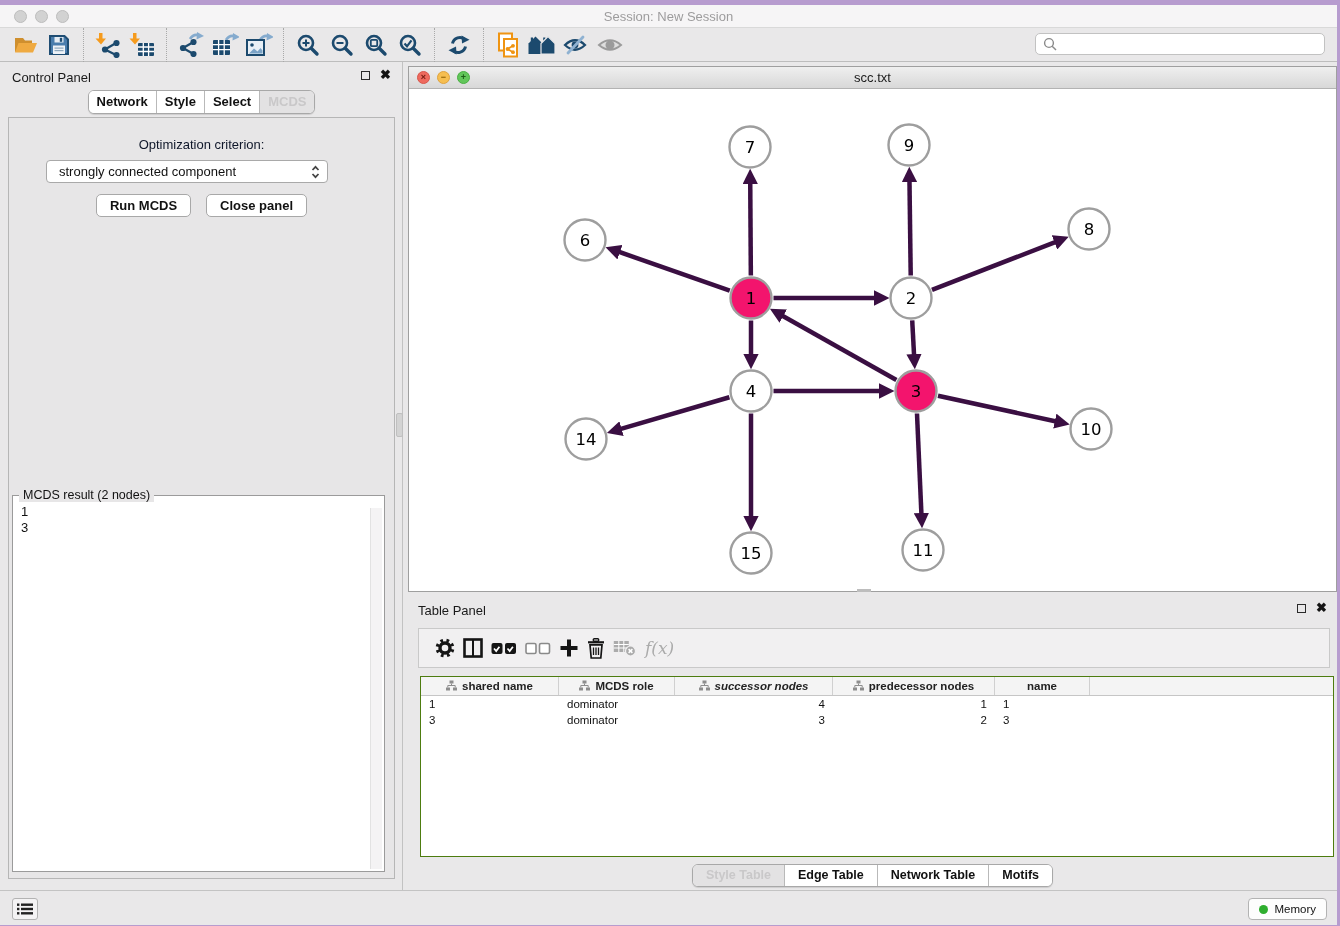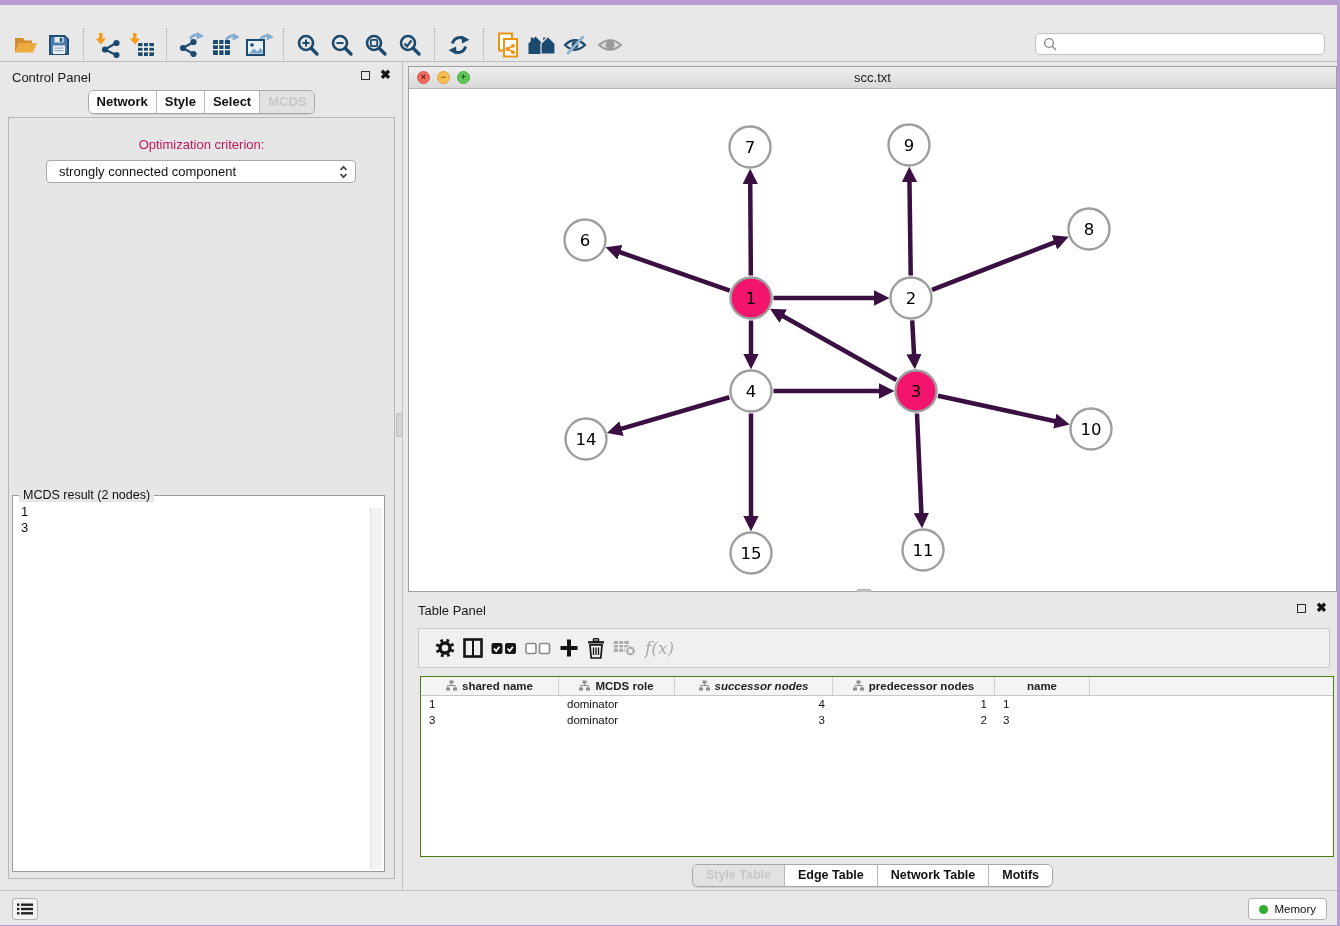--- a/index.html
+++ b/index.html
@@ -29,22 +29,22 @@
   .panel-title { position:absolute; left:12px; top:8px; font-size:13px; color:#1a1a1a; }
   .wicons { position:absolute; right:12px; top:8px; display:flex; gap:10px; align-items:center; }
   .float-sq { width:9px; height:9px; border:1.7px solid #2a2a2a; display:inline-block; }
   .close-x { font-size:13px; font-weight:bold; color:#141414; line-height:10px; }
   .tabsrow { display:flex; justify-content:center; position:relative; z-index:2; }
   .tabgroup { display:flex; border:1px solid #a8a8a8; border-radius:6px; overflow:hidden; background:#fff; box-shadow:0 1px 1px rgba(0,0,0,0.12); }
   .tab { padding:3px 8px 4px 8px; font-size:13px; font-weight:700; color:#111; background:#fff; border-left:1px solid #b9b9b9; white-space:nowrap; }
   .tab:first-child { border-left:none; }
   .tab.sel { background:#e3e2e3; color:#c9c8c9; }
   .cp-box { position:absolute; left:8px; top:55px; width:387px; height:762px; border:1px solid #b6b6b6; background:#e7e6e7; }
-  .opt-label { position:absolute; left:0; right:0; top:19px; text-align:center; font-size:13px; color:#be185d; }
-  .criterion { position:absolute; left:37px; top:42px; width:310px; height:23px; background:#fff; border:1px solid #a9a9a9; border-radius:4px; display:flex; align-items:center; padding:0 6px 0 12px; }
+  .opt-label { position:absolute; left:0; right:0; top:19px; text-align:center; font-size:13px; color:#0f172a; }
+  .criterion { position:absolute; left:37px; top:42px; width:282px; height:23px; background:#fff; border:1px solid #a9a9a9; border-radius:4px; display:flex; align-items:center; padding:0 6px 0 12px; }
   .criterion .val { flex:1; font-size:13px; color:#111; }
   .btnrow { position:absolute; left:0; right:0; top:76px; display:flex; justify-content:center; gap:15px; }
   .pbtn { background:#fff; border:1px solid #a8a8a8; border-radius:5px; font-size:13px; font-weight:600; color:#111; padding:3px 13px; font-family:"Liberation Sans",sans-serif; }
   .result { position:absolute; left:12px; top:433px; width:373px; height:377px; border:1px solid #9b9b9b; background:#fff; }
   .result-title { position:absolute; top:-8px; left:6px; background:#e7e6e7; padding:0 4px; font-size:12.5px; color:#111; }
   .result-lines { position:absolute; left:8px; top:8px; font-size:13px; color:#111; line-height:16px; }
   .result-scroll { position:absolute; right:2px; top:12px; bottom:2px; width:12px; background:#f4f3f4; border-left:1px solid #e2e2e2; }
 
   
   .netwin { position:absolute; left:408px; top:61px; width:929px; height:526px; background:#fff; border:1px solid #9f9f9f; }
@@ -74,20 +74,28 @@
   .statusbar { position:absolute; left:0; top:885px; width:100%; height:35px; background:#e9e8e9; border-top:1px solid #c3c3c3; }
   .listbtn { position:absolute; left:12px; top:7px; width:26px; height:22px; background:#f4f3f4; border:1px solid #b3b3b3; border-radius:3px; display:flex; align-items:center; justify-content:center; }
   .membtn { position:absolute; right:10px; top:7px; height:22px; background:#fdfdfd; border:1px solid #b3b3b3; border-radius:4px; display:flex; align-items:center; gap:6px; padding:0 10px; font-size:11.5px; color:#111; }
   .memdot { width:9px; height:9px; border-radius:50%; background:#2fae2f; }
 </style>
 </head>
 <body>
 
 <div class="app">
 
+  <div class="titlebar">
+    <div class="lights">
+      <span class="light-gray"></span>
+      <span class="light-gray"></span>
+      <span class="light-gray"></span>
+    </div>
+    <div class="apptitle">Session: New Session</div>
+  </div>
 
   <div class="toolbar">
     <div class="tbtn">
       <svg class="ic" width="25" height="22" viewBox="0 0 25 22">
         <path d="M2 18 V4 h8 l2 2.5 h7 V9" fill="#cf8f2e"></path>
           <path d="M5.5 9 H24 l-4 9.5 H2z" fill="#efaa41"></path>
       </svg>
     </div>
     <div class="tbtn">
       <svg class="ic" width="22" height="22" viewBox="0 0 22 22">
@@ -240,20 +248,24 @@
         </div>
     </div>
     <div class="cp-box">
       <div class="opt-label">Optimization criterion:</div>
       <div class="criterion">
         <span class="val">strongly connected component</span>
         <svg width="11" height="16" viewBox="0 0 11 16" fill="none" stroke="#444" stroke-width="1.7">
           <path d="M2.5 6 L5.5 2.8 8.5 6"></path>
             <path d="M2.5 10 L5.5 13.2 8.5 10"></path>
         </svg>
+      </div>
+      <div class="btnrow">
+        <button class="pbtn">Run MCDS</button>
+        <button class="pbtn">Close panel</button>
       </div>
     </div>
     <div class="result">
       <span class="result-title">MCDS result (2 nodes)</span>
       <div class="result-lines" id="result-lines">
           <div>1</div>
           <div>3</div>
         </div>
       <div class="result-scroll"></div>
     </div>

